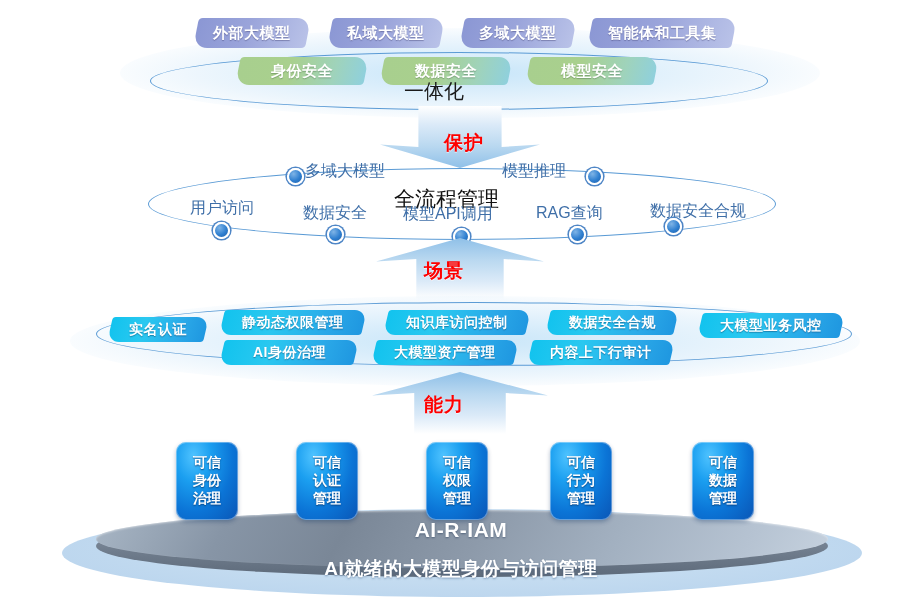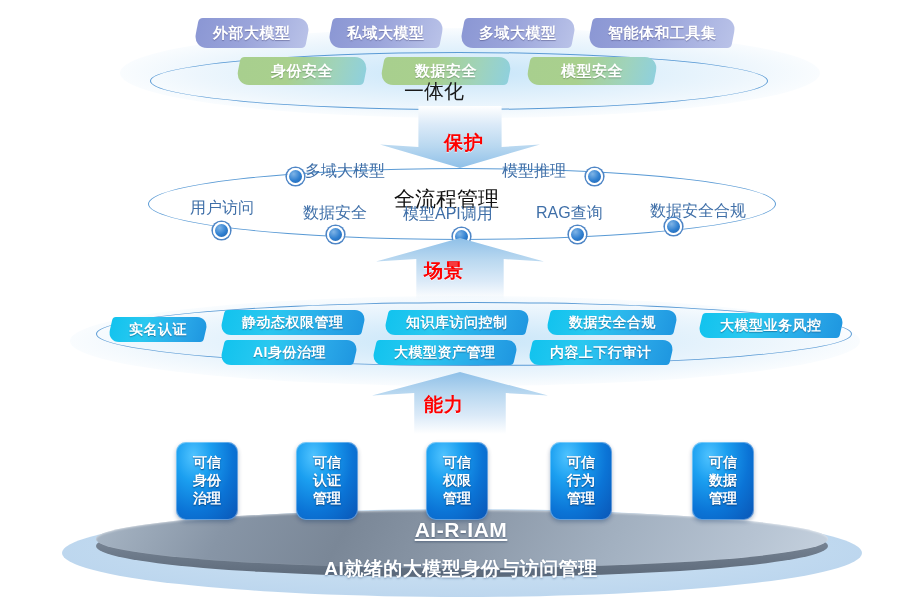--- a/index.html
+++ b/index.html
@@ -276,16 +276,16 @@
     <span>可信</span>
     <span>行为</span>
     <span>管理</span>
   </div>
   <div class="pillar" style="left:692px;top:442px;">
     <span>可信</span>
     <span>数据</span>
     <span>管理</span>
   </div>
 
-  <div class="base-title" style="left:0px;top:518px;width:922px;text-decoration:underline;">AI-R-IAM</div>
+  <div class="base-title" style="left:0px;top:518px;width:922px;">AI-R-IAM</div>
   <div class="base-sub" style="left:0px;top:556px;width:922px;">AI就绪的大模型身份与访问管理</div>
 
 </div>
 
 </body></html>

